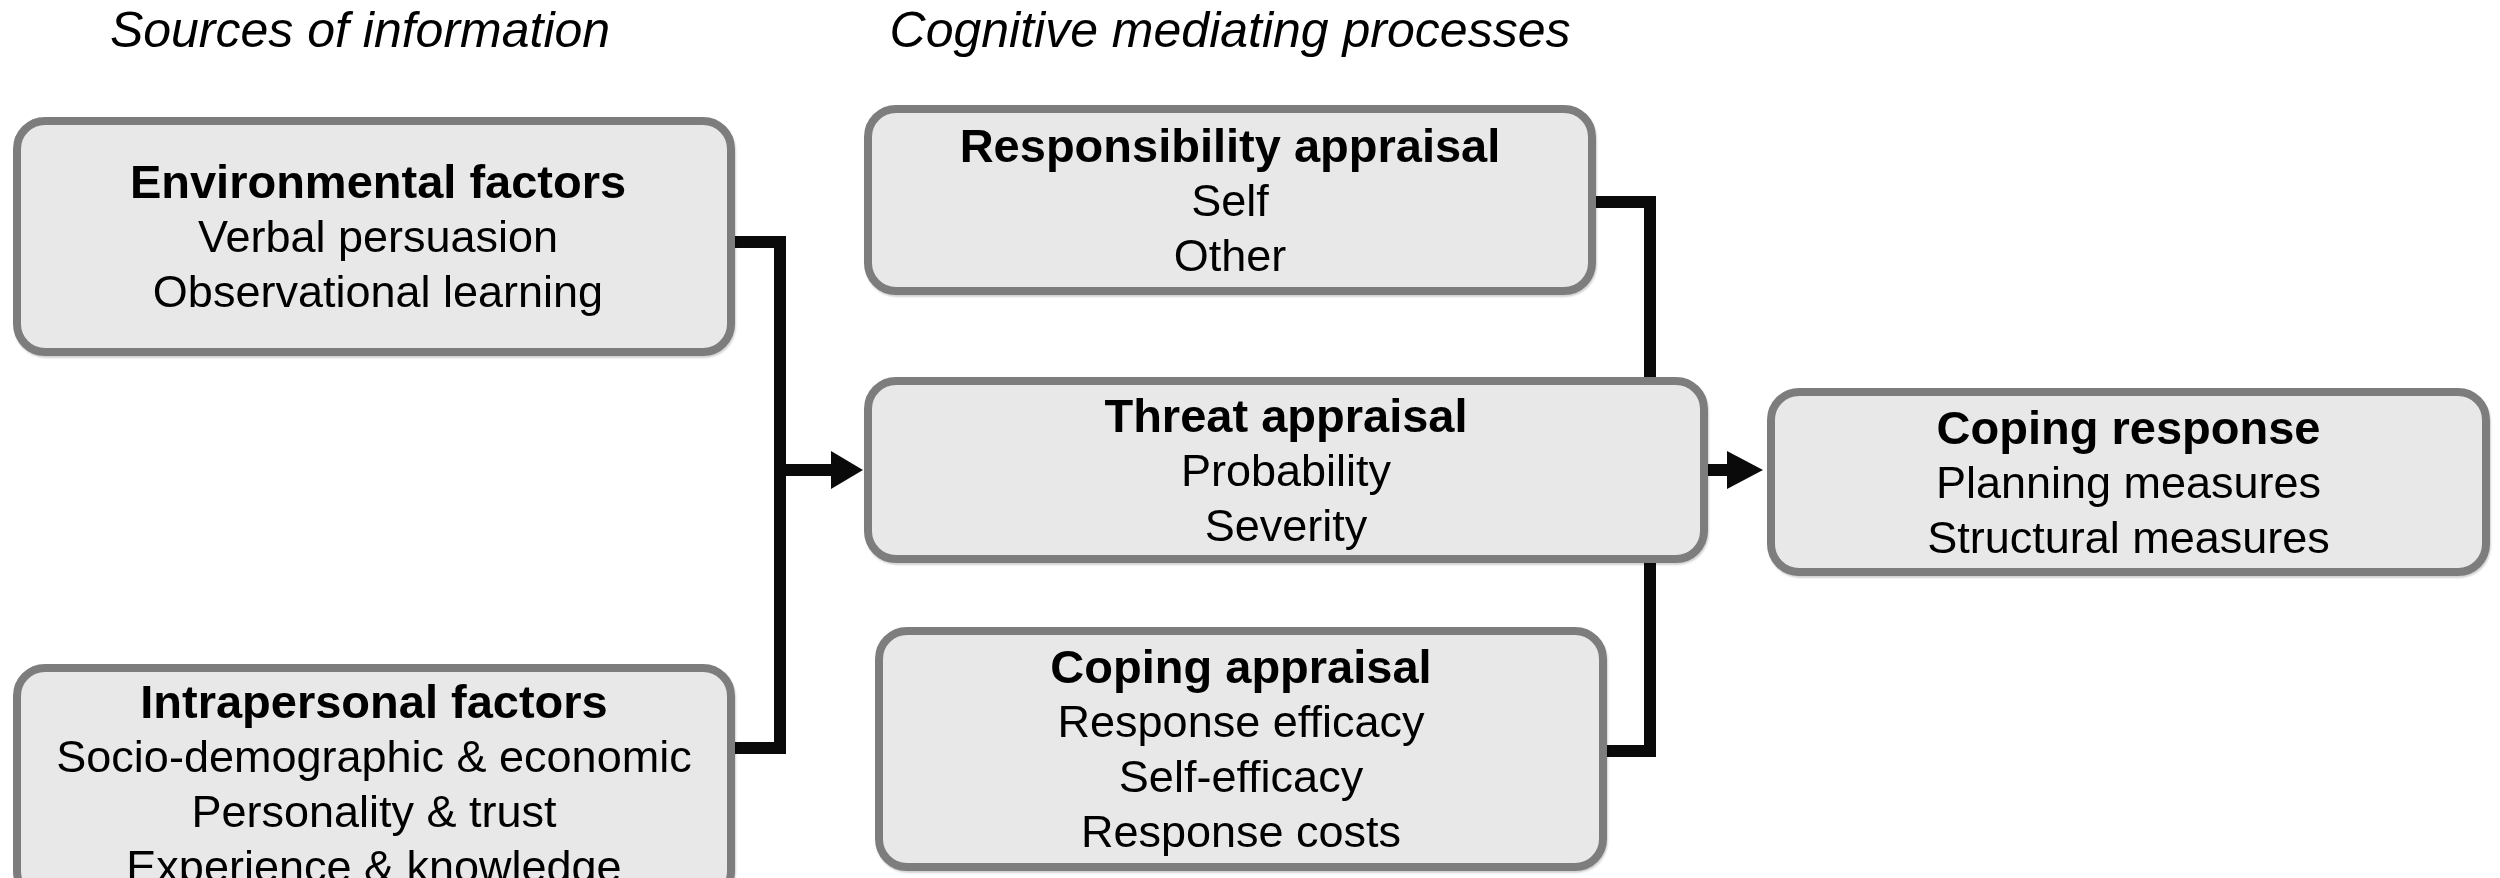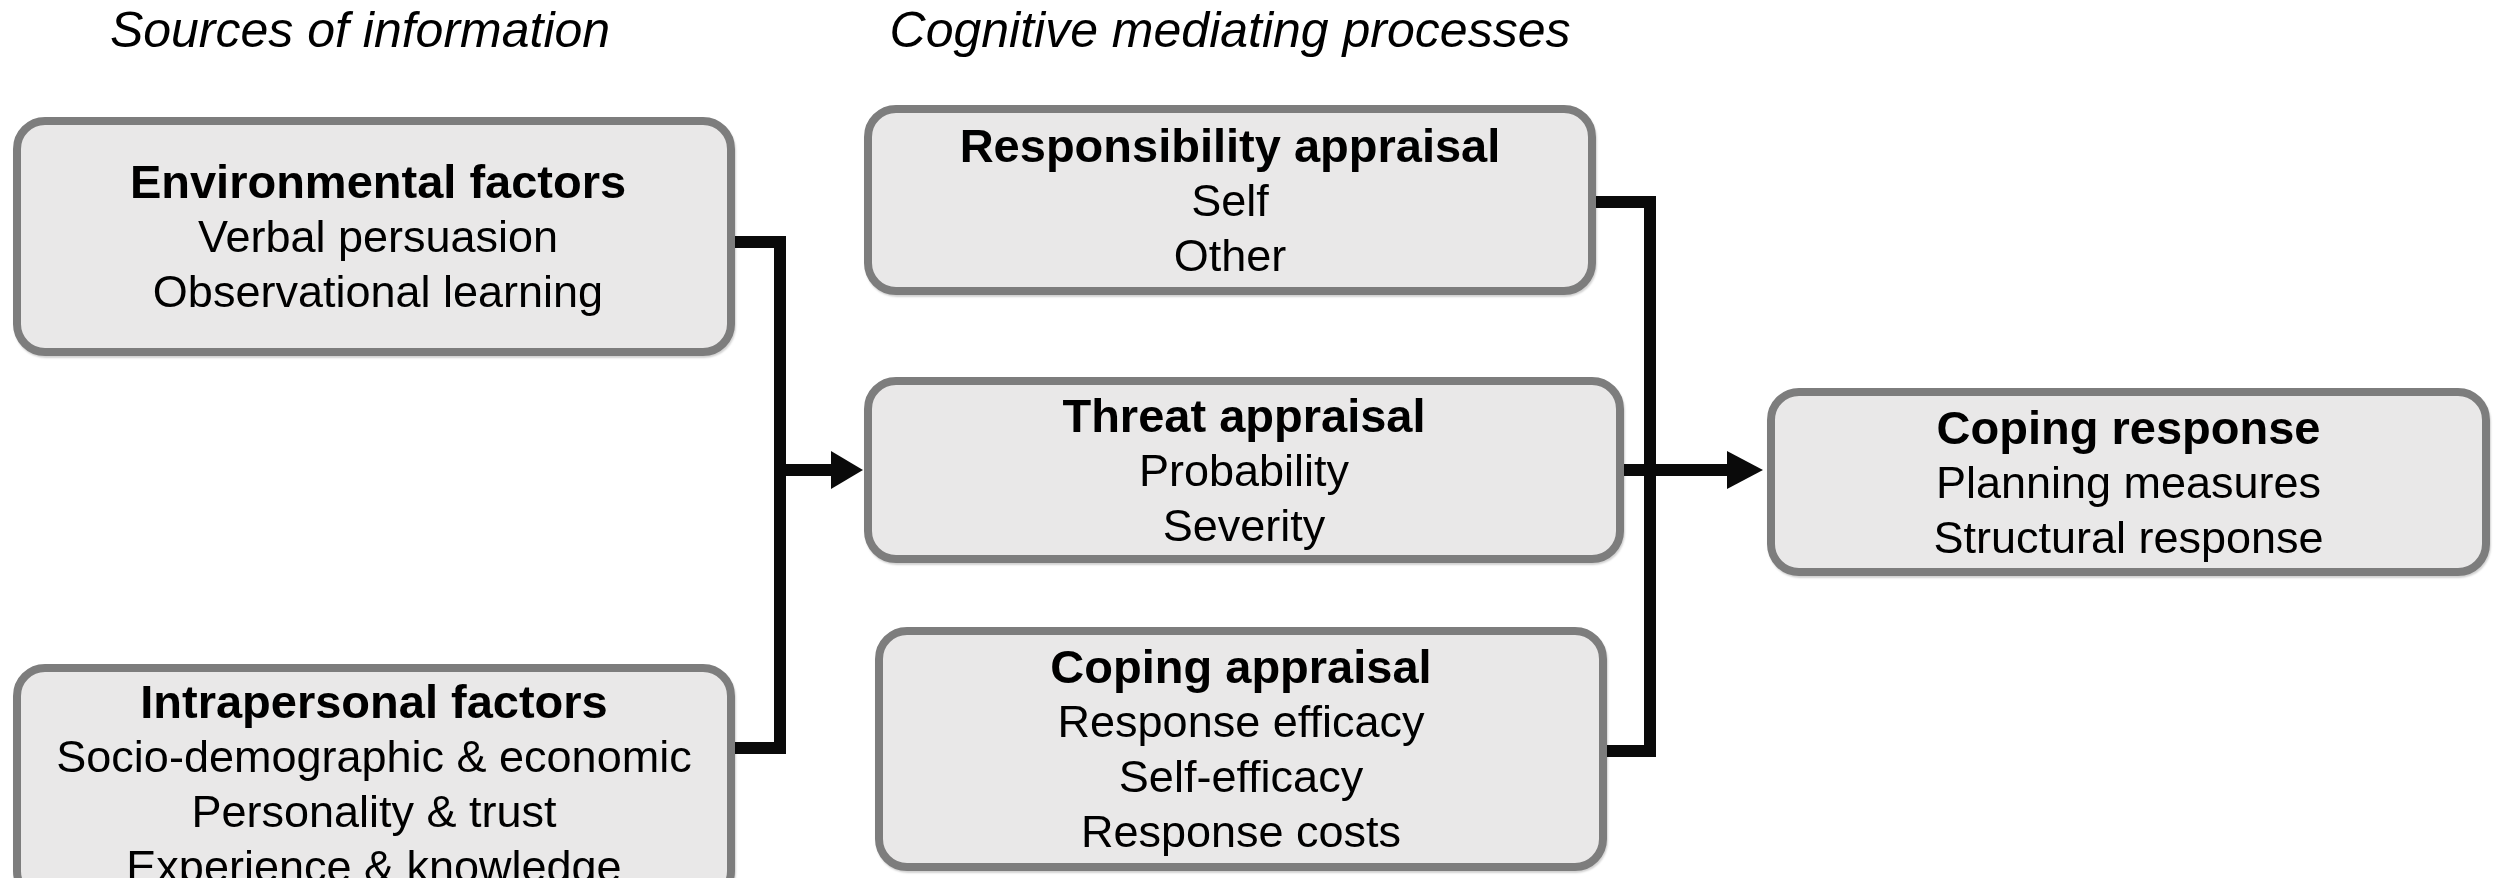--- a/index.html
+++ b/index.html
@@ -42,21 +42,21 @@
     justify-content:center;
     align-items:center;
     text-align:center;
     box-shadow:1px 2px 2px rgba(0,0,0,0.18);
   }
   .box .title{font-weight:bold;font-size:47px;line-height:55px;white-space:nowrap;}
   .box .line{font-size:45px;line-height:55px;white-space:nowrap;}
   .box-environmental{left:13px;top:117px;width:722px;height:239px;padding-left:8px;}
   .box-intrapersonal{left:13px;top:664px;width:722px;height:239px;}
   .box-responsibility{left:864px;top:105px;width:732px;height:190px;}
-  .box-threat{left:864px;top:377px;width:760px;height:186px;}
+  .box-threat{left:864px;top:377px;width:844px;height:186px;}
   .box-coping-appraisal{left:875px;top:627px;width:732px;height:244px;}
   .box-coping-response{left:1767px;top:372px;width:723px;height:188px;margin-top:16px;}
   .conn{position:absolute;background:var(--connector);}
   
   .c-env-stub{left:730px;top:236px;width:55px;height:12px;}
   .c-left-vert{left:774px;top:236px;width:12px;height:518px;}
   .c-intra-stub{left:730px;top:742px;width:55px;height:12px;}
   .c-left-shaft{left:780px;top:464px;width:53px;height:12px;}
   .c-left-head{
     position:absolute;left:831px;top:451px;width:0;height:0;background:none;
@@ -124,16 +124,16 @@
   <div class="box box-coping-appraisal">
     <div class="title">Coping appraisal</div>
     <div class="line">Response efficacy</div>
     <div class="line">Self-efficacy</div>
     <div class="line">Response costs</div>
   </div>
 
   <div class="box box-coping-response">
     <div class="title">Coping response</div>
     <div class="line">Planning measures</div>
-    <div class="line">Structural response</div>
+    <div class="line">Structural measures</div>
   </div>
 
 </div>
 
 </body></html>

